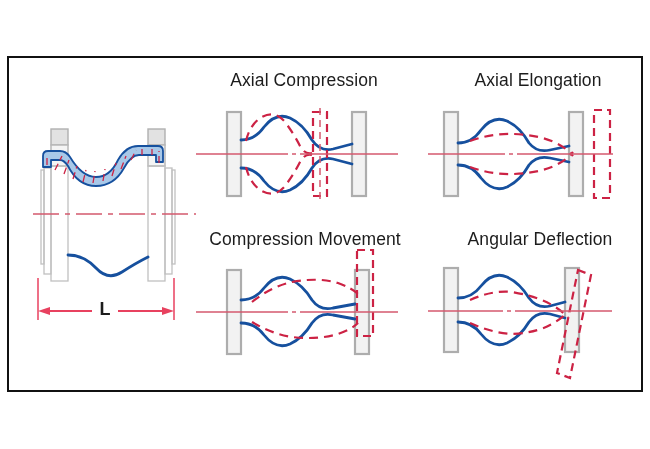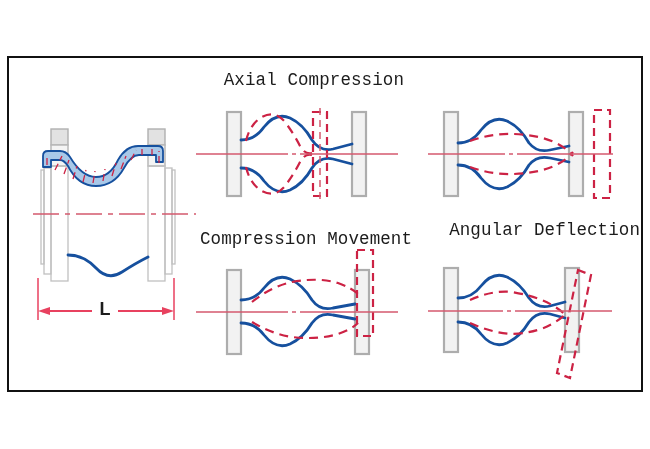--- a/index.html
+++ b/index.html
@@ -26,31 +26,31 @@
     left: 7px;
     top: 56px;
     width: 636px;
     height: 336px;
     border: 2px solid #111111;
     background: #ffffff;
     box-sizing: border-box;
   }
   .panel-title {
     position: absolute;
-    text-align: right;
+    text-align: center;
     color: #1c1c1c;
     font-size: 17.5px;
-    font-family: Liberation Mono, monospace;
+    font-family: Liberation Sans, sans-serif;
     letter-spacing: 0.1px;
     white-space: nowrap;
   }
   #title-axial-compression { left: 204px; top: 70px; width: 200px; }
   #title-axial-elongation  { left: 438px; top: 70px; width: 200px; }
   #title-transverse        { left: 200px; top: 229px; width: 210px; }
-  #title-angular           { left: 440px; top: 220px; width: 200px; }
+  #title-angular           { left: 440px; top: 229px; width: 200px; }
 
   svg.art {
     position: absolute;
     left: 0; top: 0;
     width: 650px;
     height: 449px;
     overflow: visible;
     pointer-events: none;
   }
   .flange-solid {
@@ -140,20 +140,21 @@
   #dim-label-L { left: 94px; top: 299px; width: 22px; }
 </style>
 </head>
 <body>
 
 <div id="stage">
 
   <div class="frame"></div>
 
   <div class="panel-title" id="title-axial-compression">Axial Compression</div>
+  <div class="panel-title" id="title-axial-elongation">Axial Elongation</div>
   <div class="panel-title" id="title-transverse">Compression Movement</div>
   <div class="panel-title" id="title-angular">Angular Deflection</div>
 
   <div class="dim-label" id="dim-label-L">L</div>
 
   <svg class="art" viewBox="0 0 650 449">
 
     <g>
 
       <g>

